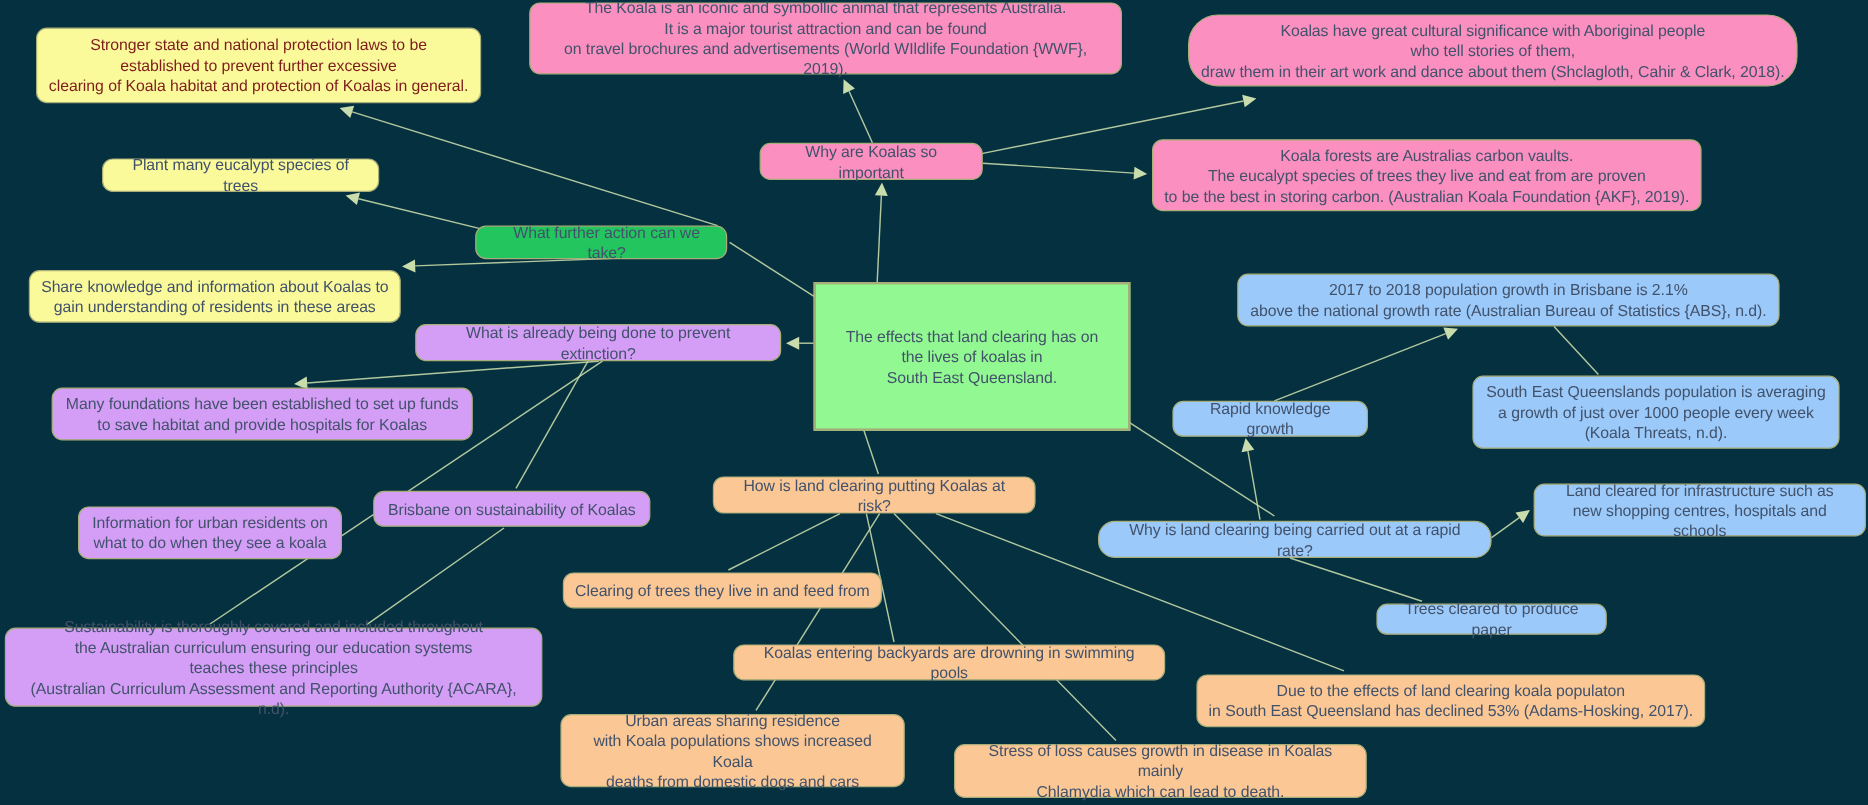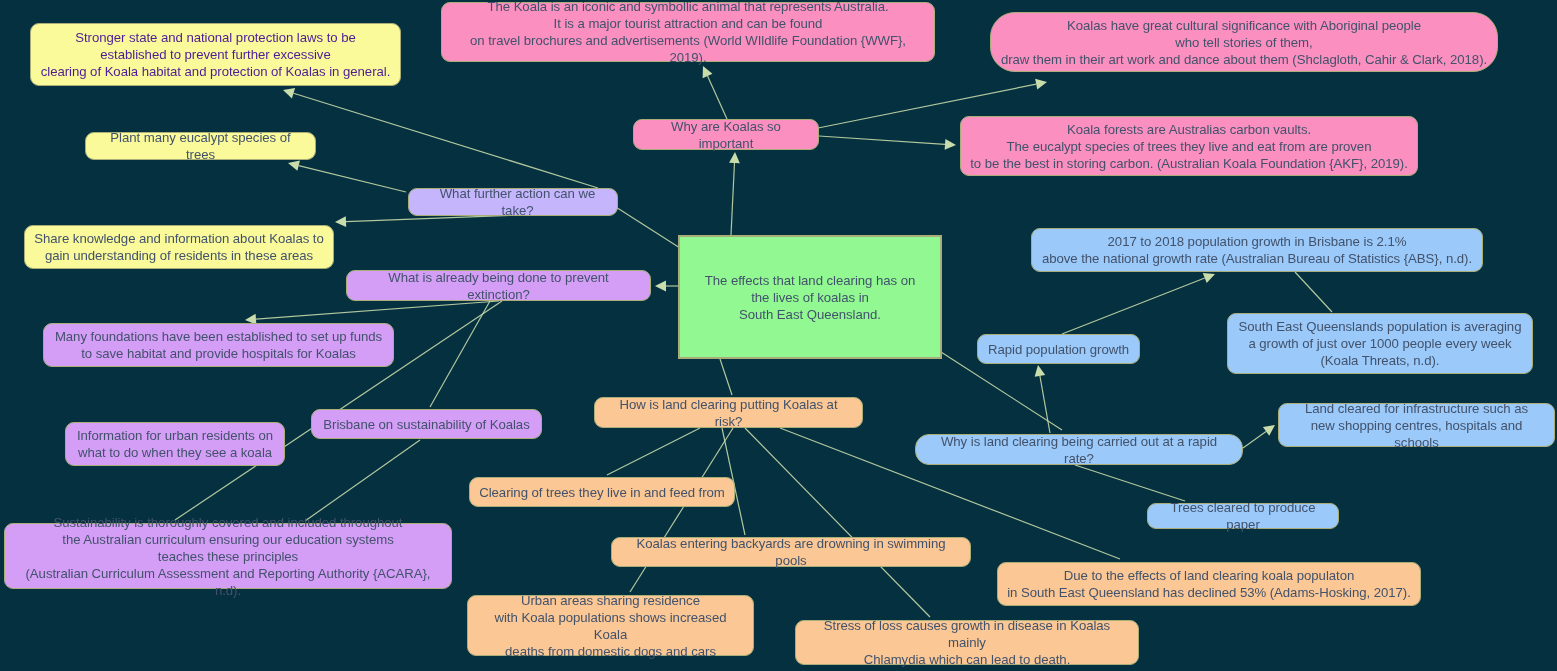--- a/index.html
+++ b/index.html
@@ -151,22 +151,22 @@
       <div class="node n-pink" style="left: 633px; top: 119px; width: 186px; height: 31px; background: rgb(251, 143, 192); border-color: rgb(169, 174, 120); color: rgb(66, 82, 107);"><span>Why are Koalas so important</span></div>
       <div class="node n-pink" style="left: 441px; top: 2px; width: 494px; height: 60px; background: rgb(251, 143, 192); border-color: rgb(169, 174, 120); color: rgb(66, 82, 107);"><span>The Koala is an iconic and symbollic animal that represents Australia.
 It is a major tourist attraction and can be found
 on travel brochures and advertisements (World WIldlife Foundation {WWF}, 2019).</span></div>
       <div class="node n-pink" style="left: 990px; top: 12px; width: 508px; height: 60px; background: rgb(251, 143, 192); border-color: rgb(169, 174, 120); color: rgb(66, 82, 107); border-radius: 25px;"><span>Koalas have great cultural significance with Aboriginal people
 who tell stories of them,
 draw them in their art work and dance about them (Shclagloth, Cahir &amp; Clark, 2018).</span></div>
       <div class="node n-pink" style="left: 960px; top: 116px; width: 458px; height: 60px; background: rgb(251, 143, 192); border-color: rgb(169, 174, 120); color: rgb(66, 82, 107);"><span>Koala forests are Australias carbon vaults.
 The eucalypt species of trees they live and eat from are proven
 to be the best in storing carbon. (Australian Koala Foundation {AKF}, 2019).</span></div>
-      <div class="node n-yellow" style="left: 408px; top: 188px; width: 210px; height: 28px; background: #c4b5fd; border-color: rgb(169, 174, 120); color: rgb(66, 82, 107); padding-left: 18px;"><span>What further action can we take?</span></div>
-      <div class="node n-yellow" style="left: 30px; top: 23px; width: 371px; height: 63px; background: rgb(250, 250, 155); border-color: rgb(169, 174, 120); color: #4c1d95;"><span>Stronger state and national protection laws to be
+      <div class="node n-yellow" style="left: 396px; top: 188px; width: 210px; height: 28px; background: #22c55e; border-color: rgb(169, 174, 120); color: rgb(66, 82, 107); padding-left: 18px;"><span>What further action can we take?</span></div>
+      <div class="node n-yellow" style="left: 30px; top: 23px; width: 371px; height: 63px; background: rgb(250, 250, 155); border-color: rgb(169, 174, 120); color: #7f1d1d;"><span>Stronger state and national protection laws to be
 established to prevent further excessive
 clearing of Koala habitat and protection of Koalas in general.</span></div>
       <div class="node n-yellow" style="left: 85px; top: 132px; width: 231px; height: 28px; background: rgb(250, 250, 155); border-color: rgb(169, 174, 120); color: rgb(66, 82, 107);"><span>Plant many eucalypt species of trees</span></div>
       <div class="node n-yellow" style="left: 24px; top: 225px; width: 310px; height: 44px; background: rgb(250, 250, 155); border-color: rgb(169, 174, 120); color: rgb(66, 82, 107);"><span>Share knowledge and information about Koalas to
 gain understanding of residents in these areas</span></div>
       <div class="node n-purple" style="left: 346px; top: 270px; width: 305px; height: 31px; background: rgb(212, 158, 247); border-color: rgb(169, 174, 120); color: rgb(66, 82, 107);"><span>What is already being done to prevent extinction?</span></div>
       <div class="node n-purple" style="left: 19px; top: 323px; width: 351px; height: 44px; background: rgb(212, 158, 247); border-color: rgb(169, 174, 120); color: rgb(66, 82, 107); margin-left: 24px;"><span>Many foundations have been established to set up funds
 to save habitat and provide hospitals for Koalas</span></div>
       <div class="node n-purple" style="left: 65px; top: 422px; width: 220px; height: 44px; background: rgb(212, 158, 247); border-color: rgb(169, 174, 120); color: rgb(66, 82, 107);"><span>Information for urban residents on
 what to do when they see a koala</span></div>
@@ -178,21 +178,21 @@
       <div class="node n-orange" style="left: 594px; top: 397px; width: 269px; height: 31px; background: rgb(250, 199, 149); border-color: rgb(169, 174, 120); color: rgb(66, 82, 107);"><span>How is land clearing putting Koalas at risk?</span></div>
       <div class="node n-orange" style="left: 469px; top: 477px; width: 266px; height: 30px; background: rgb(250, 199, 149); border-color: rgb(169, 174, 120); color: rgb(66, 82, 107);"><span>Clearing of trees they live in and feed from</span></div>
       <div class="node n-orange" style="left: 611px; top: 537px; width: 360px; height: 30px; background: rgb(250, 199, 149); border-color: rgb(169, 174, 120); color: rgb(66, 82, 107);"><span>Koalas entering backyards are drowning in swimming pools</span></div>
       <div class="node n-orange" style="left: 467px; top: 595px; width: 287px; height: 61px; background: rgb(250, 199, 149); border-color: rgb(169, 174, 120); color: rgb(66, 82, 107);"><span>Urban areas sharing residence
 with Koala populations shows increased Koala
 deaths from domestic dogs and cars</span></div>
       <div class="node n-orange" style="left: 795px; top: 620px; width: 344px; height: 45px; background: rgb(250, 199, 149); border-color: rgb(169, 174, 120); color: rgb(66, 82, 107);"><span>Stress of loss causes growth in disease in Koalas mainly
 Chlamydia which can lead to death.</span></div>
       <div class="node n-orange" style="left: 997px; top: 562px; width: 424px; height: 44px; background: rgb(250, 199, 149); border-color: rgb(169, 174, 120); color: rgb(66, 82, 107);"><span>Due to the effects of land clearing koala populaton
 in South East Queensland has declined 53% (Adams-Hosking, 2017).</span></div>
-      <div class="node n-blue" style="left: 977px; top: 334px; width: 163px; height: 30px; background: rgb(154, 201, 250); border-color: rgb(169, 174, 120); color: rgb(66, 82, 107);"><span>Rapid population growth</span></div>
+      <div class="node n-blue" style="left: 977px; top: 334px; width: 163px; height: 30px; background: rgb(154, 201, 250); border-color: rgb(169, 174, 120); color: rgb(66, 82, 107);"><span>Rapid knowledge growth</span></div>
       <div class="node n-blue" style="left: 1031px; top: 228px; width: 452px; height: 44px; background: rgb(154, 201, 250); border-color: rgb(169, 174, 120); color: rgb(66, 82, 107);"><span>2017 to 2018 population growth in Brisbane is 2.1%
 above the national growth rate (Australian Bureau of Statistics {ABS}, n.d).</span></div>
       <div class="node n-blue" style="left: 1227px; top: 313px; width: 306px; height: 61px; background: rgb(154, 201, 250); border-color: rgb(169, 174, 120); color: rgb(66, 82, 107);"><span>South East Queenslands population is averaging
 a growth of just over 1000 people every week
 (Koala Threats, n.d).</span></div>
       <div class="node n-blue" style="left: 915px; top: 434px; width: 328px; height: 31px; background: rgb(154, 201, 250); border-color: rgb(169, 174, 120); color: rgb(66, 82, 107); border-radius: 14px;"><span>Why is land clearing being carried out at a rapid rate?</span></div>
       <div class="node n-blue" style="left: 1278px; top: 403px; width: 277px; height: 44px; background: rgb(154, 201, 250); border-color: rgb(169, 174, 120); color: rgb(66, 82, 107);"><span>Land cleared for infrastructure such as
 new shopping centres, hospitals and schools</span></div>
       <div class="node n-blue" style="left: 1147px; top: 503px; width: 192px; height: 26px; background: rgb(154, 201, 250); border-color: rgb(169, 174, 120); color: rgb(66, 82, 107);"><span>Trees cleared to produce paper</span></div>
     </div>

